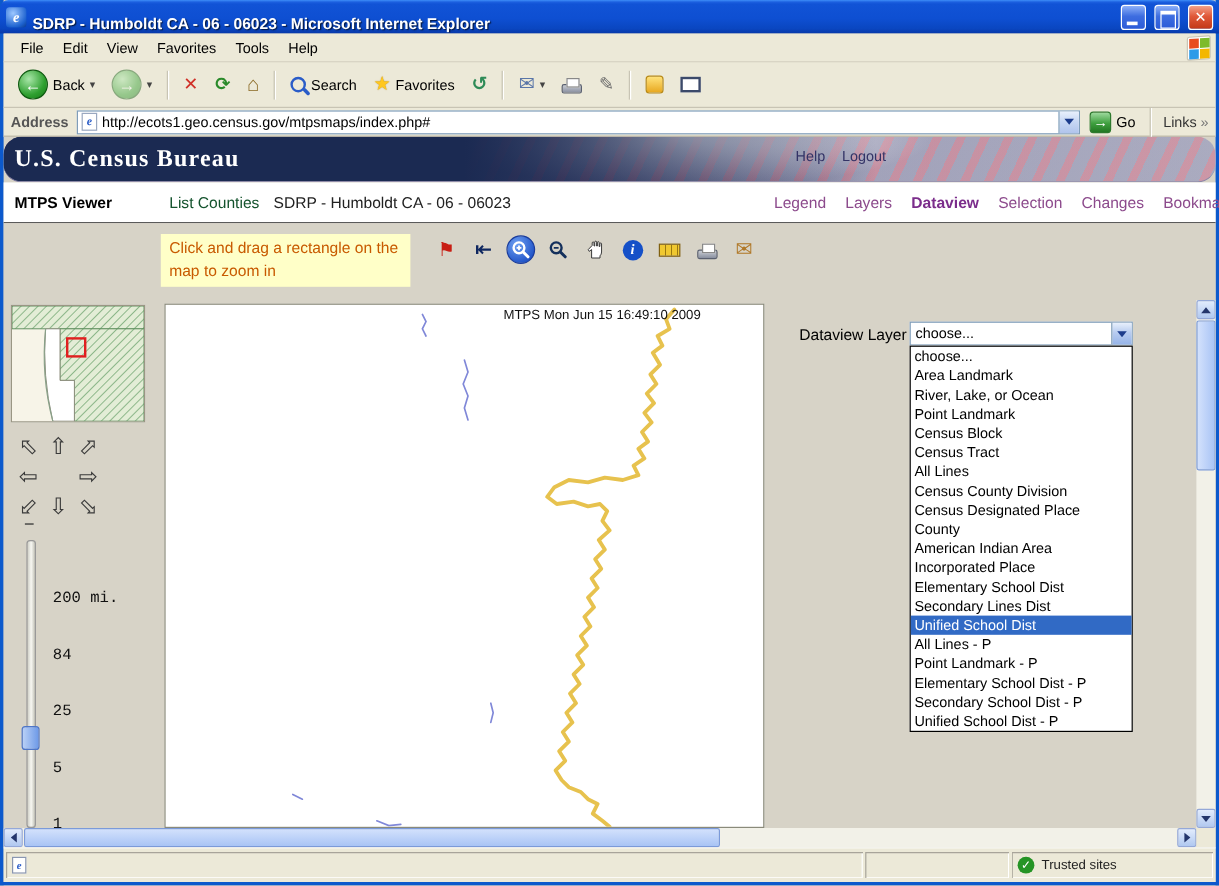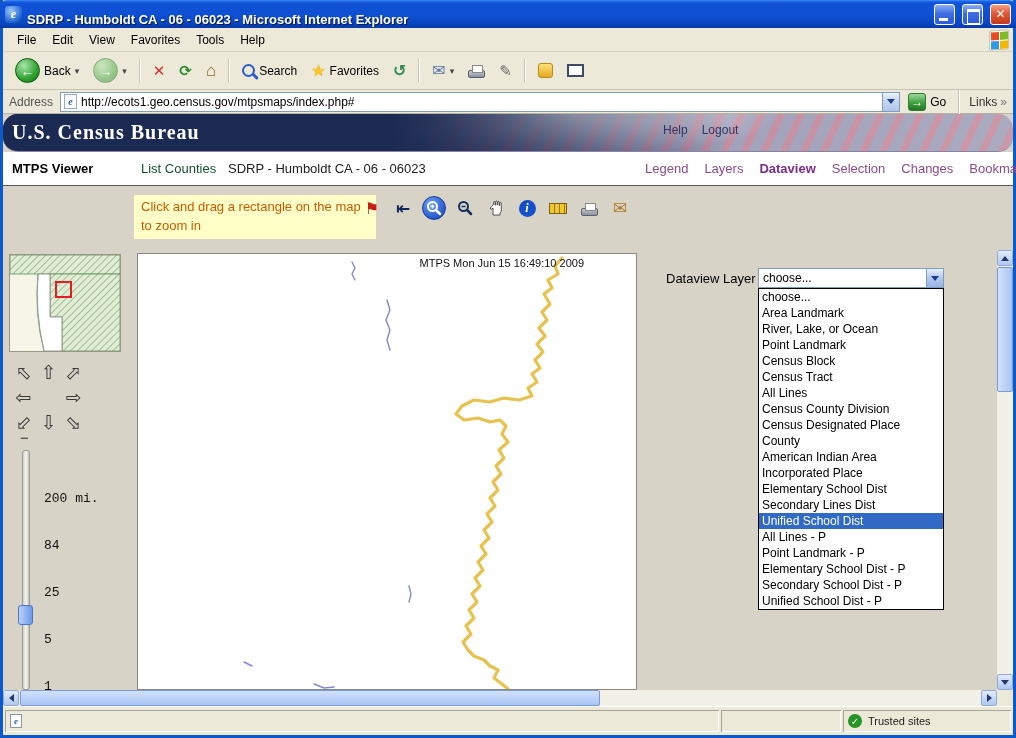--- a/index.html
+++ b/index.html
@@ -60,21 +60,21 @@
     background:linear-gradient(#C8CCD4,#8A90A0); border:1px solid #5A6070; }
   .icon-printer::before { content:""; position:absolute; left:3px; top:-6px; width:9px; height:6px;
     background:#fff; border:1px solid #888; }
   .icon-msgr { width:15px; height:15px; border-radius:3px; border:1px solid #B88A18;
     background:linear-gradient(#FFE27A,#E8A820); }
   .icon-discuss { width:17px; height:13px; background:#fff; border:2px solid #3C4A6A; }
 
   
   .addressbar { height:24px; flex:0 0 24px; background:#ECE9D8; border-bottom:1px solid #B8B4A4;
     display:flex; align-items:center; padding:0 4px; gap:5px; }
-  .addr-label { font-size:12px; color:#555; padding:0 2px; }
+  .addr-label { font-size:12px; color:#555; padding:0 2px;font-weight:bold; }
   .addr-field { flex:1; height:20px; background:#fff; border:1px solid #7F9DB9; display:flex; align-items:center; padding-left:3px; }
   .page-ico { width:13px; height:15px; background:#fff; border:1px solid #9AA8C0; margin-right:4px; position:relative;
     display:flex;align-items:center;justify-content:center; color:#2A5CC8; font:italic bold 10px "Liberation Serif",serif; }
   .addr-text { flex:1; font-size:12px; color:#000; white-space:nowrap; overflow:hidden; }
   .addr-drop { width:17px; height:18px; border-left:1px solid #7F9DB9;
     background:linear-gradient(#E8F0FC,#C8D8F4 45%,#B0C4EC); display:flex; align-items:center; justify-content:center; cursor:pointer;}
   .tri-down { width:0; height:0; border-left:4px solid transparent; border-right:4px solid transparent; border-top:5px solid #1C3C8C; }
   .go-btn { display:flex; align-items:center; gap:4px; font-size:12px; cursor:pointer; padding:1px 3px; }
   .go-ico { width:18px; height:18px; border-radius:3px; border:1px solid #2E7A2E; color:#fff; font-weight:bold;
     background:linear-gradient(#9CD89C,#3FA03F 55%,#237823); display:flex; align-items:center; justify-content:center; font-size:12px; }
@@ -97,21 +97,21 @@
   .brand { position:absolute; left:9px; top:9px; font-size:13px; font-weight:bold; color:#000; }
   .listcounties { position:absolute; left:138px; top:9px; font-size:13px; color:#14532d; cursor:pointer; }
   .context { position:absolute; left:225px; top:9px; font-size:13px; color:#222; }
   .nav-links { position:absolute; left:642px; top:9px; display:flex; gap:16px; white-space:nowrap; }
   .appnav-link { font-size:13px; color:#8C4A8C; cursor:pointer; }
   .appnav-link.active { font-weight:bold; color:#7B2D8B; }
 
   
   .content { flex:1; position:relative; background:#D7D3C7; overflow:hidden; }
 
-  .map-tooltip { position:absolute; left:131px; top:9px; width:242px; background:#FFFFC8;
+  .map-tooltip { position:absolute; left:131px; top:9px; width:208px; background:#FFFFC8;
     color:#C85A00; font-size:13px; line-height:1.45; padding:3px 7px; }
 
   .map-tools { position:absolute; left:357px; top:10px; display:flex; gap:7px; }
   .tool { width:24px; height:24px; display:flex; align-items:center; justify-content:center; cursor:pointer; border-radius:50%; }
   .t-flag { color:#C81E14; font-size:16px; }
   .t-prev { color:#102860; font-size:17px; font-weight:bold; }
   .tool.active { background:radial-gradient(circle at 35% 30%, #6EA0F2, #2255C8 75%); border:1px solid #1A3C9C; }
   .t-info { width:17px; height:17px; border-radius:50%; background:#1550C8; color:#fff;
     font:italic bold 12px "Liberation Serif",serif; display:flex; align-items:center; justify-content:center; }
   .t-ruler { width:18px; height:11px; border:1px solid #806010;

